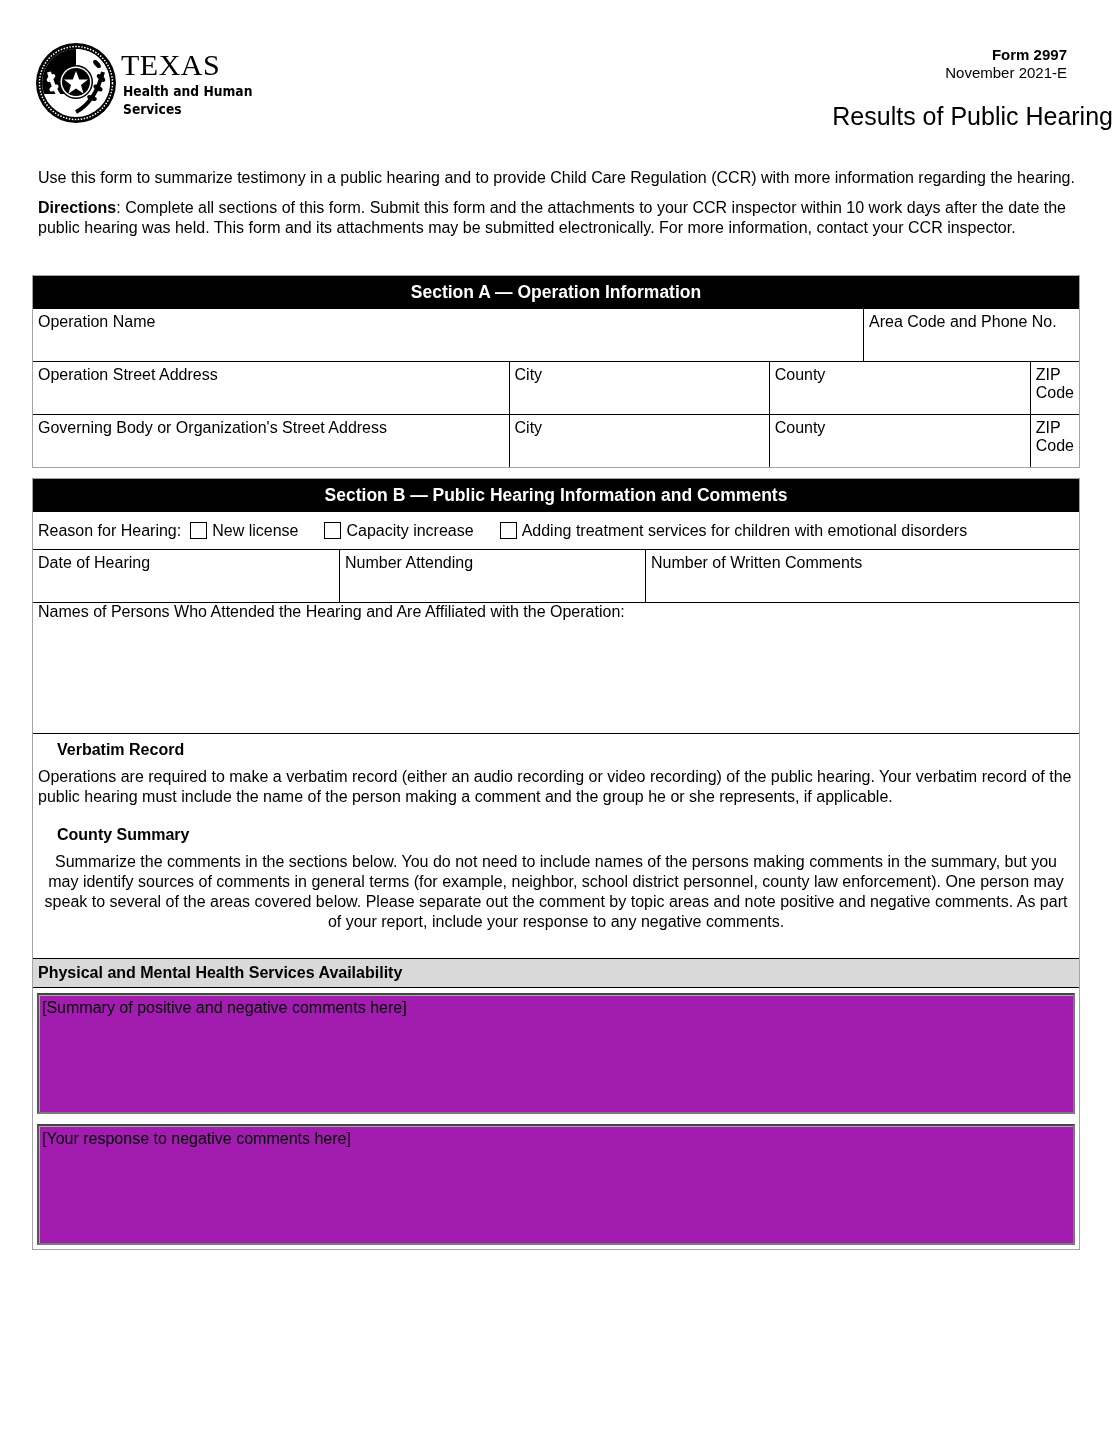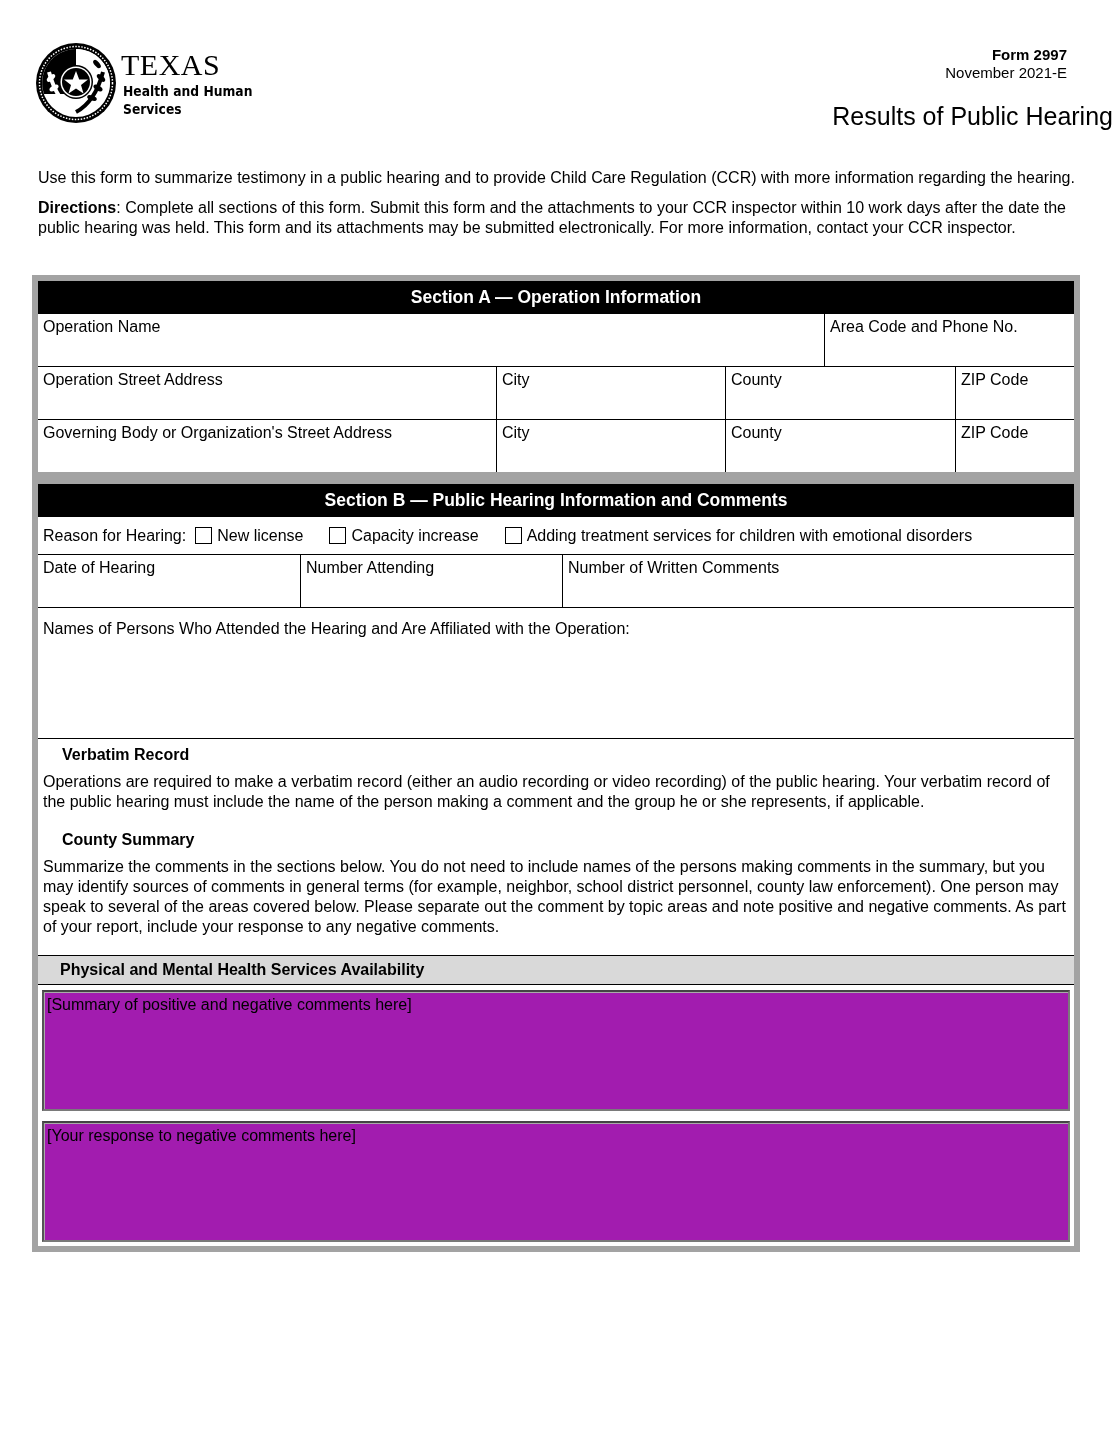--- a/index.html
+++ b/index.html
@@ -13,44 +13,44 @@
 
   .form-meta { position: absolute; right: 46px; top: 46px; text-align: right; font-size: 15px; line-height: 18px; }
   .form-meta .num { font-weight: bold; }
 
   .title { position: absolute; left: 0; width: 1113px; top: 102px; text-align: right; font-size: 25px; font-weight: normal; }
 
   .intro { position: absolute; left: 38px; width: 1040px; top: 168px; font-size: 16px; line-height: 20px; }
   .intro p { margin-bottom: 10px; }
   .intro b { font-weight: bold; }
 
-  .section { position: absolute; left: 32px; width: 1048px; border: 6px solid #a3a3a3; }
+  .section { position: absolute; left: 32px; width: 1048px; border: 1px solid #a3a3a3; }
   .sec-a { top: 275px; }
   .sec-b { top: 478px; }
   .sec-head { background: #000; color: #fff; text-align: center; font-weight: bold; font-size: 17.5px; height: 33px; line-height: 33px; }
 
-  .row { display: flex; border-top: 1px solid #000; }
+  .row { display: flex; border-top: 1px solid #000; gap: 44px; }
   .row:first-of-type { border-top: none; }
   .cell { border-left: 1px solid #000; padding: 4px 5px; font-size: 16px; line-height: 18px; }
   .cell:first-child { border-left: none; }
   .h52 { height: 52px; }
 
   .reason-row { display: flex; align-items: center; height: 37px; padding-left: 5px; font-size: 16px; border-top: none; }
   .reason-row .lbl { margin-right: 9px; }
   .chk { display: inline-flex; align-items: flex-start; margin-right: 26px; }
   .box { width: 17px; height: 17px; border: 1px solid #000; background: #fff; display: inline-block; margin-right: 5px; }
 
-  .names-cell { height: 131px; padding: 12px 5px; border-top: 1px solid #000; font-size: 16px; }
+  .names-cell { height: 131px; padding: 0 5px; border-top: 1px solid #000; font-size: 16px; }
 
   .info-block { border-top: 1px solid #000; padding: 4px 5px 18px 5px; font-size: 16px; line-height: 20px; }
   .info-block h3 { font-size: 16px; font-weight: bold; margin-top: 2px; margin-bottom: 7px; margin-left: 19px; }
   .info-block p { margin-bottom: 18px; }
-  .info-block p:last-child { margin-bottom: 0; }
+  .info-block p:last-child { margin-bottom: 8px; text-align: center; }
 
-  .topic-head { border-top: 1px solid #000; border-bottom: 1px solid #000; background: #d9d9d9; height: 30px; line-height: 28px; padding-left: 22px; font-weight: bold; font-size: 16px; }
+  .topic-head { border-top: 1px solid #000; border-bottom: 1px solid #000; background: #d9d9d9; height: 30px; line-height: 28px; padding-left: 5px; font-weight: bold; font-size: 16px; }
   .topic-body { padding: 5px 4px 4px 4px; }
   .textbox { width: 100%; height: 121px; border: 2px solid #7a7a7a; border-top-color: #444; border-left-color: #555; box-shadow: inset 1px 1px 0 #aaa; padding: 4px 3px; font-size: 16px; color: #000; background: #a21caf; }
   .textbox + .textbox { margin-top: 10px; }
 </style>
 </head>
 <body>
 
 <div class="logo">
   <svg class="logo-seal" viewBox="0 0 82 82">
     <circle cx="41" cy="41" r="40" fill="#000"></circle>

